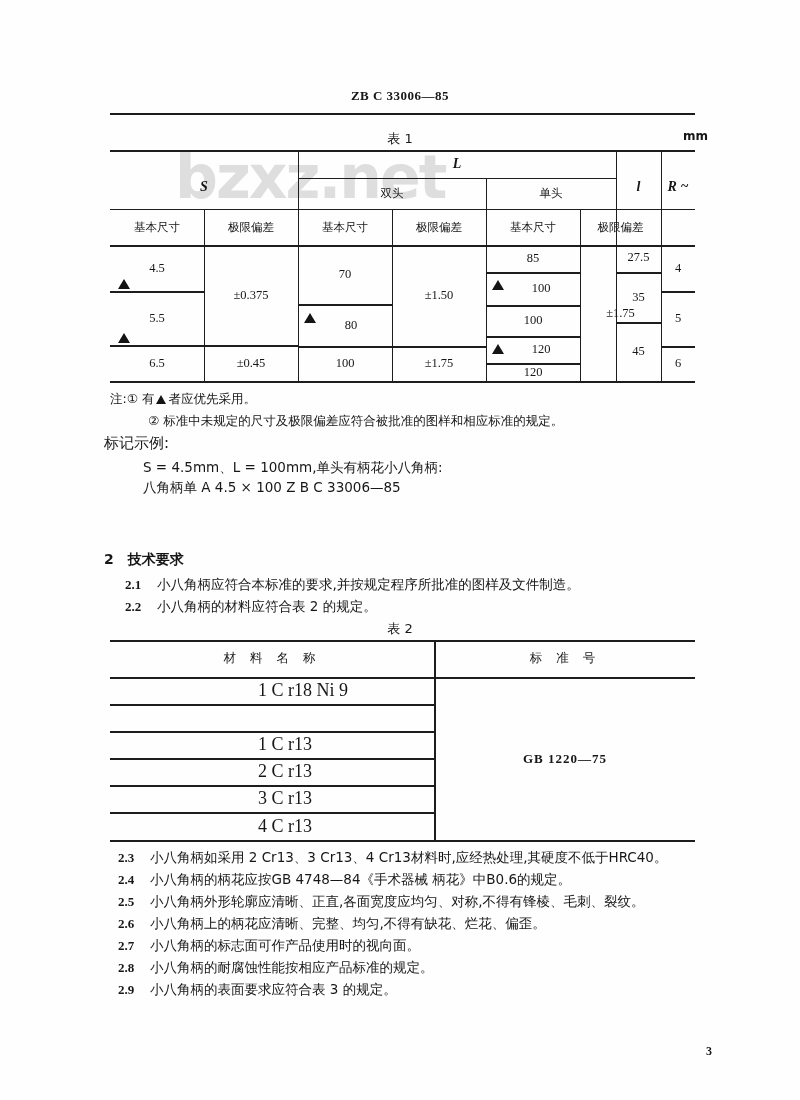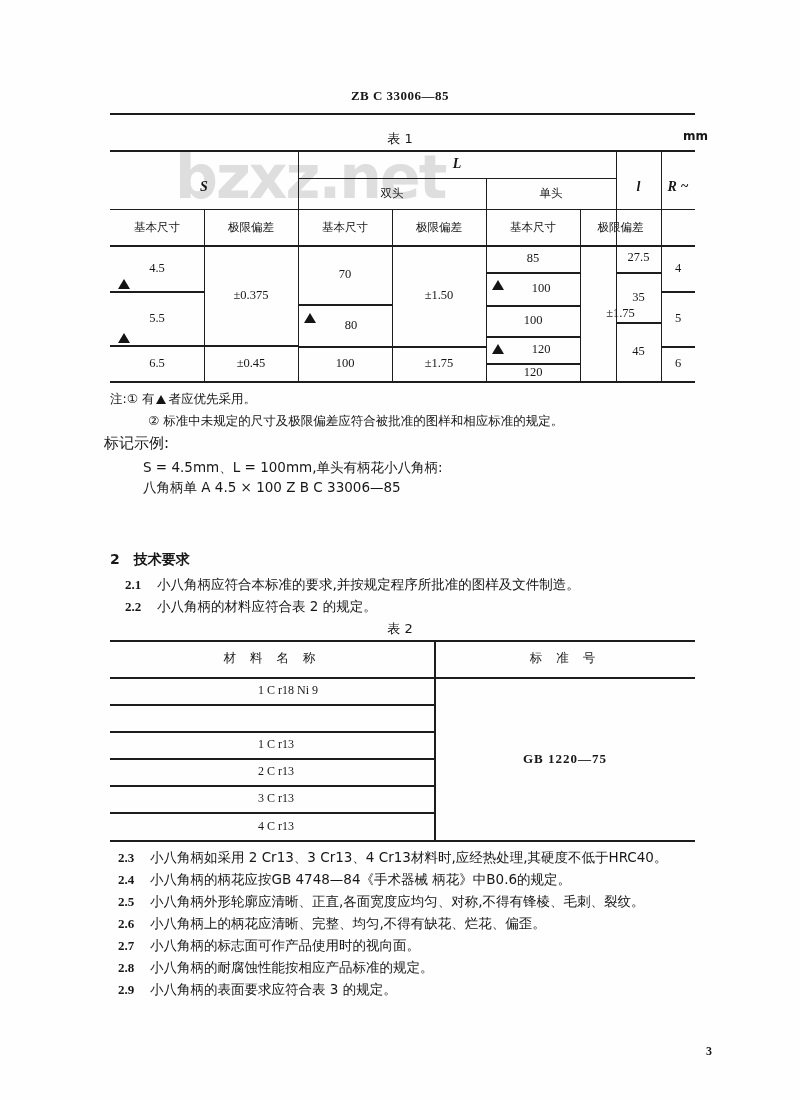--- a/index.html
+++ b/index.html
@@ -134,21 +134,21 @@
     font-family: "DejaVu Sans", sans-serif;
     white-space: nowrap;
   }
   #table2-wrap .hdr {
     justify-content: center;
     letter-spacing: 5px;
     font-size: 12.5px;
   }
   #table2-wrap .mat {
     font-family: "Liberation Serif", serif;
-    font-size: 12px;
+    font-size: 18px;
     padding-left: 148px;
   }
   #table2-wrap .stdno {
     justify-content: center;
     font-family: "Liberation Serif", serif;
     font-size: 13px;
     font-weight: bold;
     letter-spacing: 1px;
   }
   
@@ -159,21 +159,20 @@
     white-space: nowrap;
     line-height: 19px;
   }
   .note { font-size: 12.5px; }
   .sec-h {
     position: absolute;
     font-size: 14px;
     font-weight: bold;
     font-family: "DejaVu Sans", sans-serif;
     white-space: nowrap;
-    margin-left: 6px;
   }
   .clause-no {
     position: absolute;
     font-size: 13px;
     font-weight: bold;
     font-family: "Liberation Serif", serif;
   }
   .pageno {
     position: absolute;
     right: 88px;

